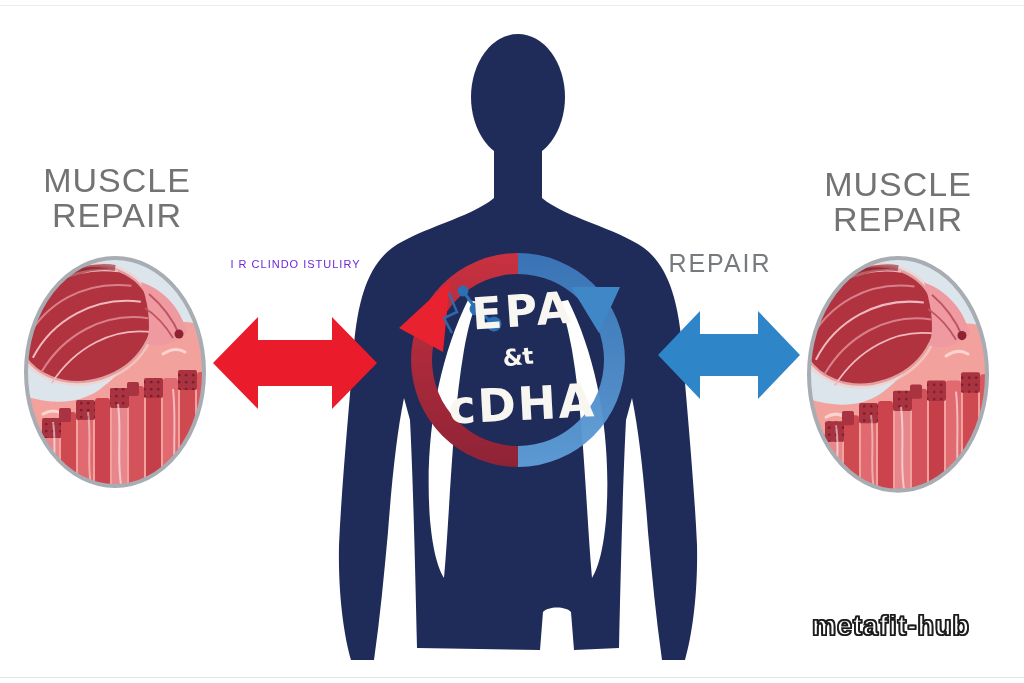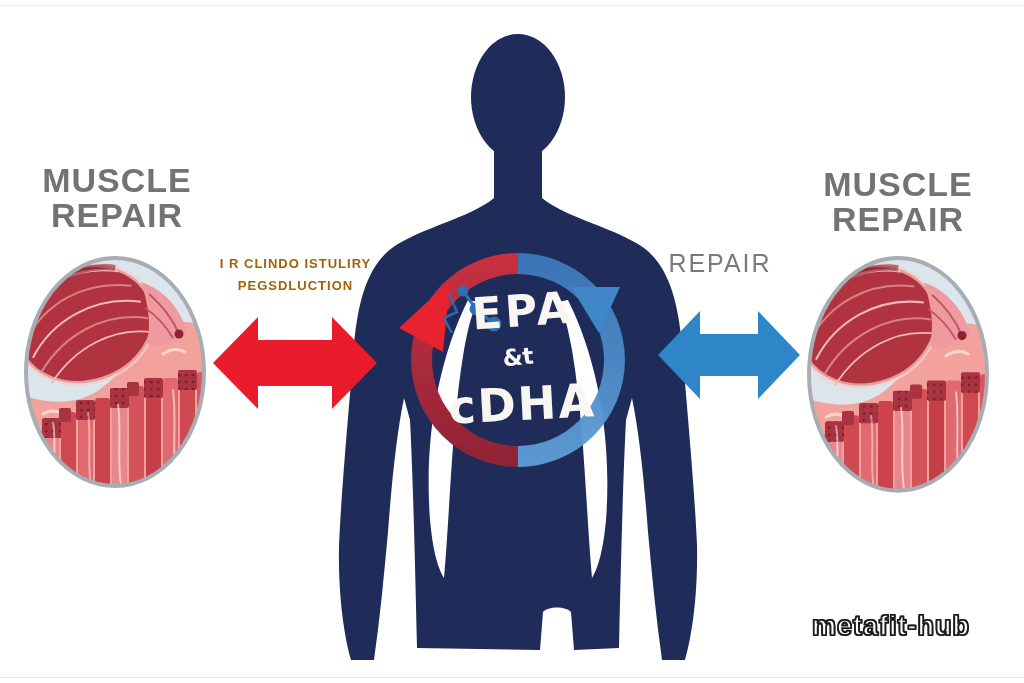--- a/index.html
+++ b/index.html
@@ -7,28 +7,28 @@
     position:relative;width:1024px;height:683px;background:#ffffff;
     overflow:hidden;font-family:"Liberation Sans",sans-serif;
   }
   .hairline{position:absolute;left:0;right:0;height:1px;background:#ececec;}
   .hairline.top{top:5px;}
   .hairline.bottom{top:677px;background:#e6e6e8;}
   .art{position:absolute;left:0;top:0;}
 
   .side-label{
     position:absolute;text-align:center;color:#737373;
-    font-size:34px;line-height:35px;letter-spacing:1px;font-weight:700;
+    font-size:34px;line-height:35px;letter-spacing:1px;font-weight:400;
   }
   .side-label.left{left:22px;top:163px;width:190px;}
   .side-label.right{left:803px;top:167px;width:190px;}
 
   .gibberish{
     position:absolute;left:208px;top:253px;width:175px;text-align:center;
-    color:#a16207;font-size:13px;line-height:22px;letter-spacing:1px;font-weight:bold;
+    color:#6d28d9;font-size:11px;line-height:22px;letter-spacing:1px;
   }
   .repair-caption{
     position:absolute;left:655px;top:249px;width:130px;text-align:center;
     color:#76797d;font-size:25px;letter-spacing:2px;
   }
   .cycle-text{position:absolute;color:#f8f6f1;text-align:center;font-weight:bold;
     font-family:"DejaVu Sans",sans-serif;}
   .cycle-text.epa{left:455px;top:285px;width:135px;font-size:44px;
     letter-spacing:3px;transform:rotate(-4deg);}
   .cycle-text.amp{left:478px;top:344px;width:80px;font-size:23px;
@@ -183,21 +183,20 @@
     <polygon points="658,355 700,311 700,334 758,334 758,311 800,355 758,399 758,376 700,376 700,399" fill="#2e85c8"></polygon>
   </svg>
 
   <div class="side-label left">
     <div>MUSCLE</div>
     <div>REPAIR</div>
   </div>
 
   <div class="gibberish">
     <div>I R CLINDO ISTULIRY</div>
-    <div>PEGSDLUCTION</div>
   </div>
 
   <div class="repair-caption">REPAIR</div>
 
   <div class="side-label right">
     <div>MUSCLE</div>
     <div>REPAIR</div>
   </div>
 
   <div class="cycle-text epa">EPA</div>

